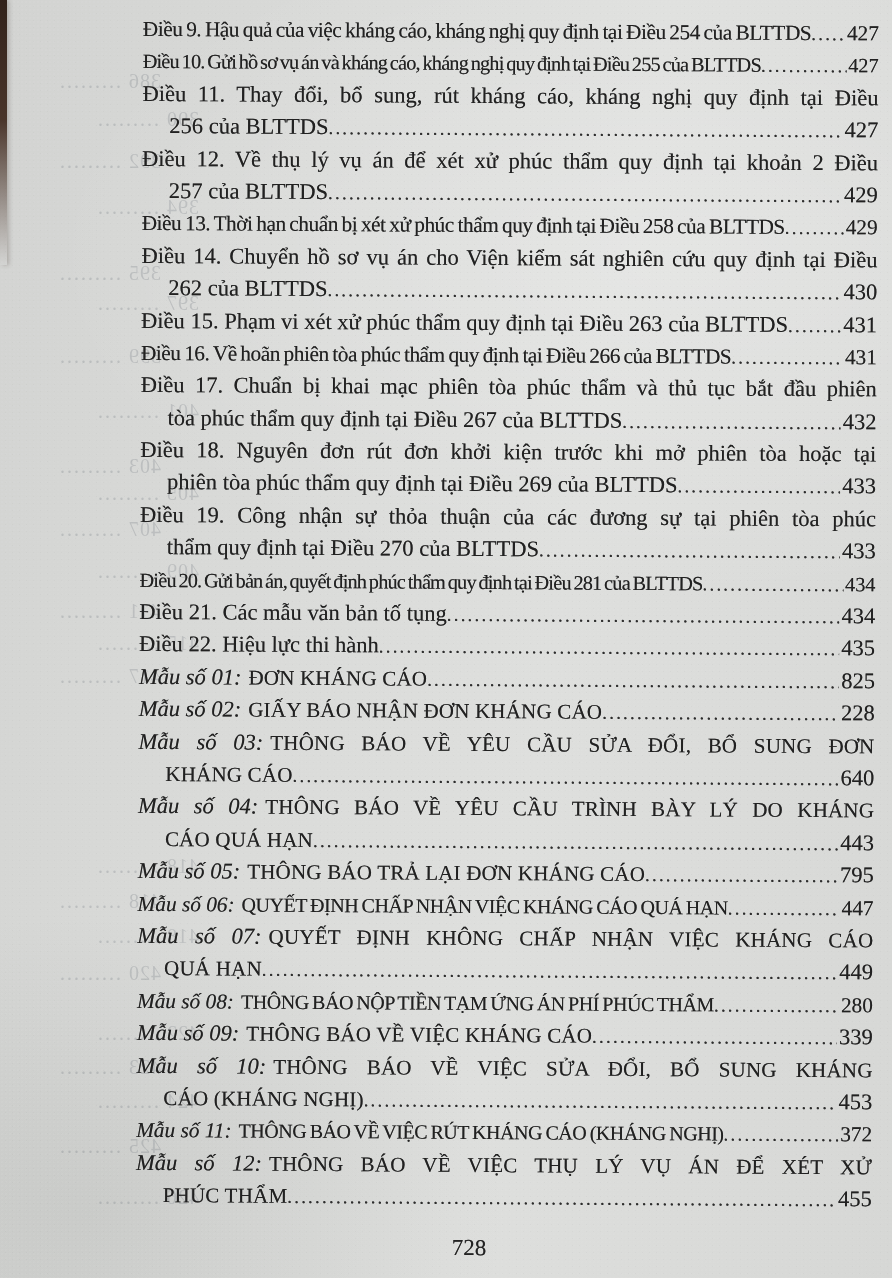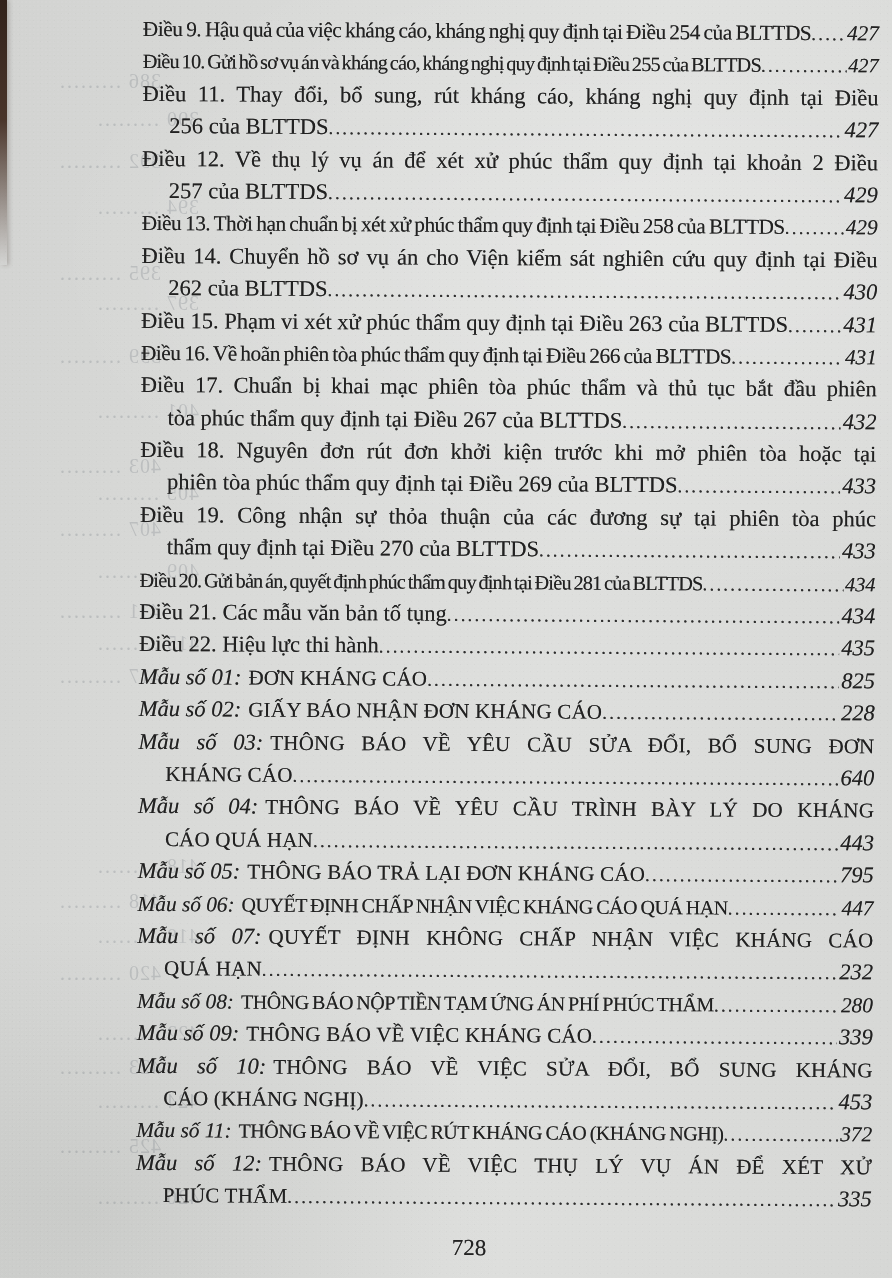--- a/index.html
+++ b/index.html
@@ -56,21 +56,21 @@
   .prefix{font-style:italic;margin-right:7px;}
   .caps{font-size:21px;letter-spacing:.2px;}
   .leader{
     flex:1 1 0;min-width:6px;overflow:hidden;white-space:nowrap;
     font-size:19px;color:#2c2c2c;
   }
   .leader::after{
     content:"..........................................................................................................................................................................";
     letter-spacing:2.2px;
   }
-  .pageno{flex:0 0 auto;padding-left:2px;font-style:italic;}
+  .pageno{flex:0 0 auto;padding-left:2px;}
   .tight .txt,.tight .caps{letter-spacing:-.45px;word-spacing:-1.2px;}
   .tight{font-size:21.3px;}
   .tight .caps{font-size:20px;}
   .tighter{font-size:20.3px;}
   .tighter .txt,.tighter .caps{letter-spacing:-.8px;word-spacing:-1.6px;}
   .footer{
     position:absolute;left:0;right:0;bottom:17px;
     text-align:center;padding-left:46px;
     font-size:23px;color:#222;
     transform:rotate(.3deg);
@@ -260,21 +260,21 @@
         <span class="caps">QUYẾT ĐỊNH CHẤP NHẬN VIỆC KHÁNG CÁO QUÁ HẠN</span>
         <span class="leader"></span>
         <span class="pageno">447</span>
       </div>
     </div>
     <div class="entry">
       <div class="line just"><span class="prefix">Mẫu số 07:</span><span class="caps">QUYẾT ĐỊNH KHÔNG CHẤP NHẬN VIỆC KHÁNG CÁO</span></div>
       <div class="line row cont">
         <span class="caps">QUÁ HẠN</span>
         <span class="leader"></span>
-        <span class="pageno">232</span>
+        <span class="pageno">449</span>
       </div>
     </div>
     <div class="entry tight">
       <div class="line row">
         <span class="prefix">Mẫu số 08:</span>
         <span class="caps">THÔNG BÁO NỘP TIỀN TẠM ỨNG ÁN PHÍ PHÚC THẨM</span>
         <span class="leader"></span>
         <span class="pageno">280</span>
       </div>
     </div>
@@ -300,17 +300,17 @@
         <span class="caps">THÔNG BÁO VỀ VIỆC RÚT KHÁNG CÁO (KHÁNG NGHỊ)</span>
         <span class="leader"></span>
         <span class="pageno">372</span>
       </div>
     </div>
     <div class="entry">
       <div class="line just"><span class="prefix">Mẫu số 12:</span><span class="caps">THÔNG BÁO VỀ VIỆC THỤ LÝ VỤ ÁN ĐỂ XÉT XỬ</span></div>
       <div class="line row cont">
         <span class="caps">PHÚC THẨM</span>
         <span class="leader"></span>
-        <span class="pageno">335</span>
+        <span class="pageno">455</span>
       </div>
     </div>
   </div>
 <div class="footer">728</div>
 
 </body></html>

